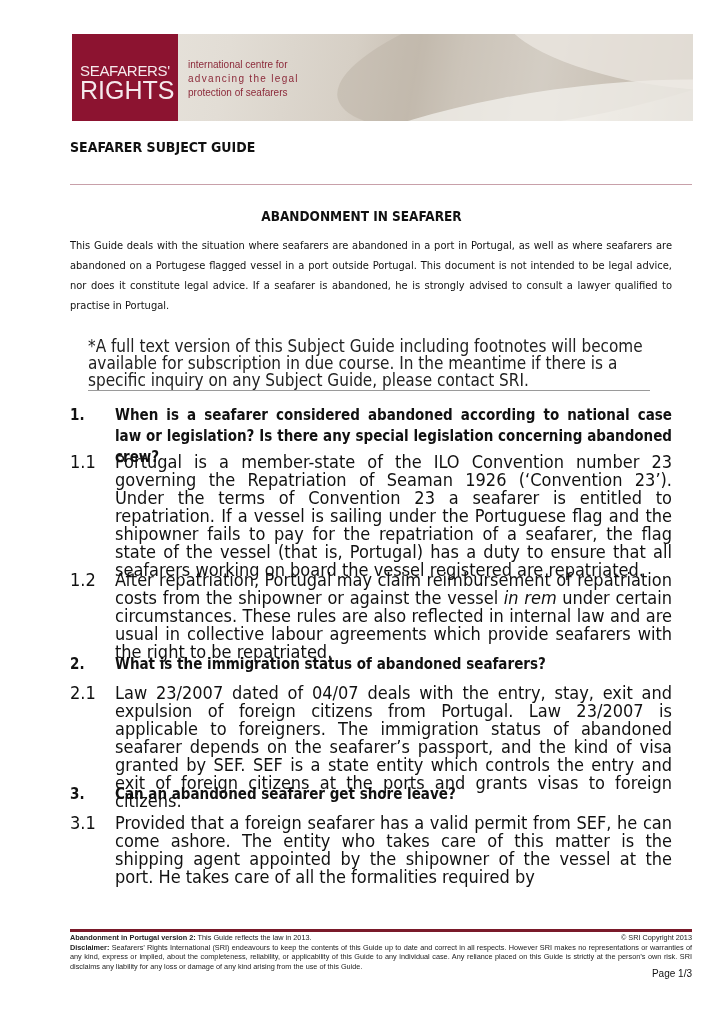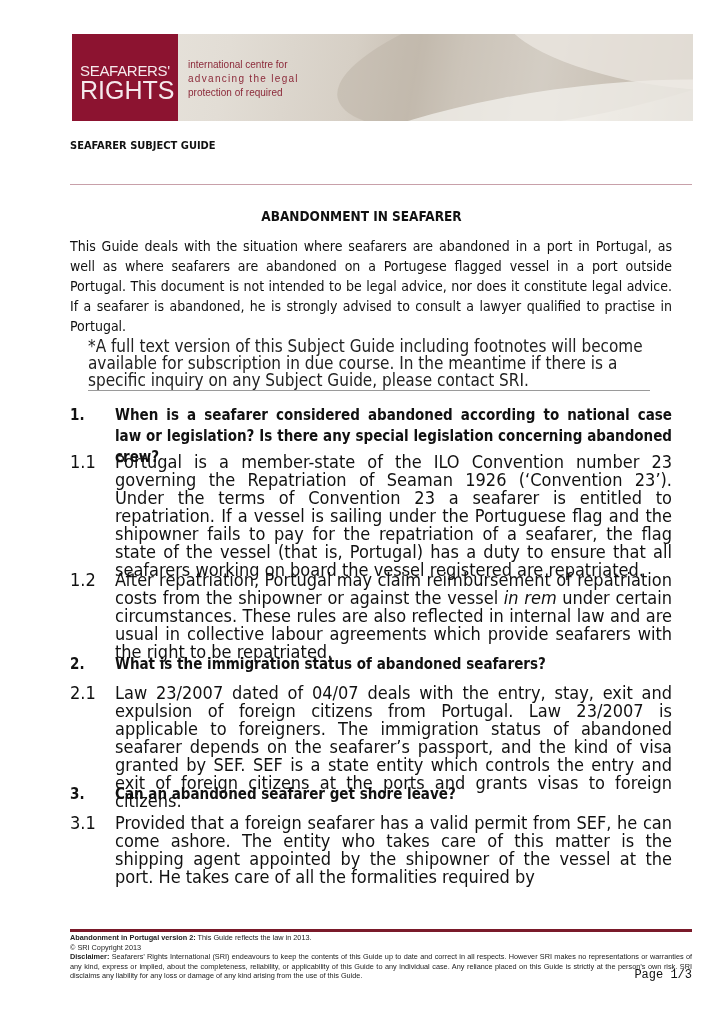--- a/index.html
+++ b/index.html
@@ -16,58 +16,58 @@
                      background: rgba(238,234,228,0.7); transform: rotate(10deg); }
   .logo-box { position: absolute; left: 0; top: 0; width: 106px; height: 87px; background: #8c1330;
               color: #f5e9ec; z-index: 2; }
   .logo-seafarers { position:absolute; left:8px; top:28px; font-size:15px; letter-spacing:-0.3px; font-family:"Liberation Sans", sans-serif; }
   .logo-rights { position:absolute; left:8px; top:42px; font-size:25px; letter-spacing:0px; font-family:"Liberation Sans", sans-serif; }
   .tagline { position:absolute; left:116px; top:24px; z-index:2; color:#8c2a3a; font-size:10px; line-height:14px;
              font-family:"Liberation Sans", sans-serif; }
   .tagline div { white-space: nowrap; }
   .tagline .spaced { letter-spacing: 1.3px; }
 
-  .guide-label { position:absolute; left:70px; top:139px; font-weight:bold; font-size:11px; }
+  .guide-label { position:absolute; left:70px; top:139px; font-weight:bold; font-size:14px; }
   .hr-red { position:absolute; left:70px; top:184px; width:622px; height:1px; background:#c8a0a9; }
   .doc-title { position:absolute; left:0; width:723px; top:208px; text-align:center; font-weight:bold; font-size:13.5px; }
 
-  .para { position:absolute; left:70px; width:602px; font-size:14px; line-height:20px; text-align:justify; }
+  .para { position:absolute; left:70px; width:602px; font-size:11px; line-height:20px; text-align:justify; }
   .intro { top:236px; }
   .note { position:absolute; left:88px; width:580px; top:338px; font-size:17px; line-height:17px; color:#222; }
   .hr-grey { position:absolute; left:88px; top:390px; width:562px; height:1px; background:#9a9a9a; }
 
   .q { position:absolute; left:70px; width:602px; font-weight:bold; font-size:15px; line-height:21px; }
   .q .num, .item .num { position:absolute; left:0; top:0; }
   .q .txt, .item .txt { margin-left:45px; text-align: justify; }
   .item { position:absolute; left:70px; width:602px; font-size:18px; line-height:18px; }
   .item .txt { text-align: justify; }
 
   .footer-line { position:absolute; left:70px; top:929px; width:622px; height:3px; background:#7a1a2a; }
   .footer { position:absolute; left:70px; top:933px; width:622px; font-size:7.3px; line-height:9.6px; color:#222;
             font-family:"Liberation Sans", sans-serif; }
-  .footer .row1 { display:flex; justify-content:space-between;flex-direction:column; }
+  .footer .row1 { display:flex; justify-content:space-between; }
   .footer b { font-weight: bold; }
   .footer .disc { text-align: justify; }
-  .page-num { position:absolute; right:31px; top:968px; font-size:12px; font-family:Liberation Mono, monospace; }
+  .page-num { position:absolute; right:31px; top:968px; font-size:10px; font-family:Liberation Sans, sans-serif; }
 </style>
 </head>
 <body>
 
 <div class="banner">
   <div class="swoosh1"></div>
   <div class="swoosh2"></div>
   <div class="swoosh3"></div>
   <div class="logo-box">
     <div class="logo-seafarers">SEAFARERS'</div>
     <div class="logo-rights">RIGHTS</div>
   </div>
   <div class="tagline">
     <div>international centre for</div>
     <div class="spaced">advancing the legal</div>
-    <div>protection of required</div>
+    <div>protection of seafarers</div>
   </div>
 </div>
 
 <div class="guide-label">SEAFARER SUBJECT GUIDE</div>
 <div class="hr-red"></div>
 <div class="doc-title">ABANDONMENT IN SEAFARER</div>
 
 <div class="para intro">This Guide deals with the situation where seafarers are abandoned in a port in Portugal, as well as where seafarers are abandoned on a Portugese flagged vessel in a port outside Portugal.  This document is not intended to be legal advice, nor does it constitute legal advice.  If a seafarer is abandoned, he is strongly advised to consult a lawyer qualified to practise in Portugal.</div>
 <div class="note">*A full text version of this Subject Guide including footnotes will become available for subscription in due course.  In the meantime if there is a specific inquiry on any Subject Guide, please contact SRI.</div>
 <div class="hr-grey"></div>

